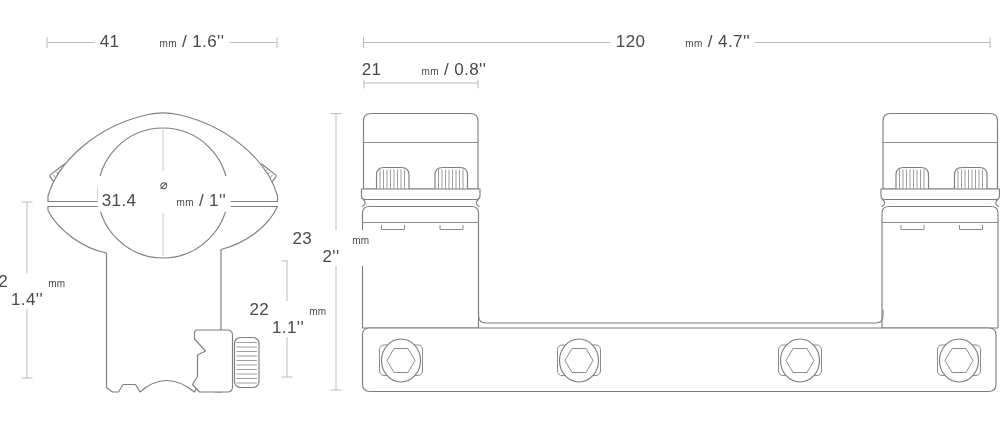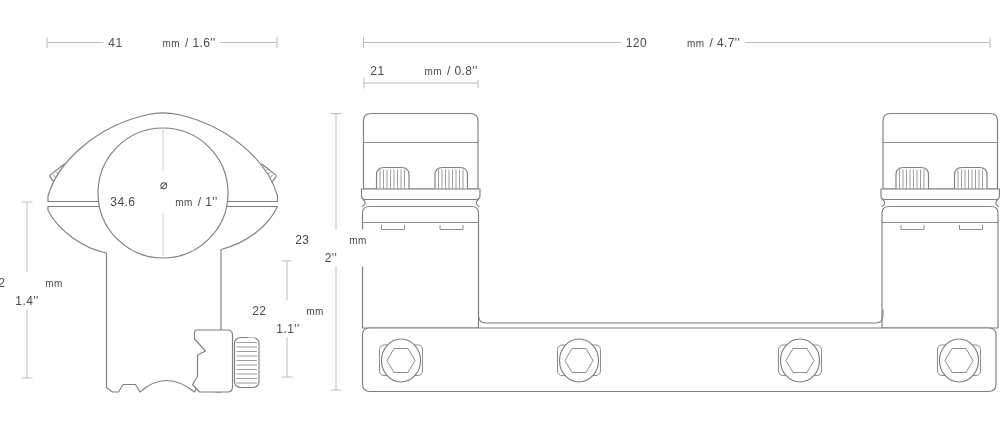--- a/index.html
+++ b/index.html
@@ -20,21 +20,21 @@
   .dim{stroke:var(--dim_line,#bdbdbd);stroke-width:1;fill:none;}
   .centerline{stroke:#c6c6c6;stroke-width:0.9;fill:none;}
 
   
   .dim-label{
     position:absolute;transform:translate(-50%,-50%);
     background:#fff;white-space:nowrap;text-align:center;
     font-size:15px;letter-spacing:.4px;line-height:15px;padding:1px 5px;
     color:var(--text,#4a4a4a);
   }
-  .dim-label .num{font-size:12px;}
+  .dim-label .num{font-size:17px;}
   .dim-label .unit{font-size:10px;margin-left:4px;padding-left:36px;}
   .dim-label .inches{margin-left:5px;text-align:right;}
   .dim-label.v{padding:1px 4px;}
   .dim-label.v .row{line-height:16px;}
   .dim-label.bore{background:#fff;}
   .dim-label .sym{font-family:"DejaVu Sans",sans-serif;font-size:13px;line-height:14px;}
 </style>
 </head>
 <body>
 
@@ -174,16 +174,16 @@
     <div class="row"><span class="num">1.4''</span></div>
   </div>
 
   <div class="dim-label v" style="left:288px;top:319px">
     <div class="row"><span class="num">22</span><span class="unit">mm</span></div>
     <div class="row"><span class="num">1.1''</span></div>
   </div>
 
   <div class="dim-label v bore" style="left:164px;top:194px">
     <div class="row sym"><span>⌀</span></div>
-    <div class="row"><span class="num">34.6</span><span class="unit">mm</span><span class="num inches">/ 1''</span></div>
+    <div class="row"><span class="num">31.4</span><span class="unit">mm</span><span class="num inches">/ 1''</span></div>
   </div>
 
 </div>
 
 </body></html>

